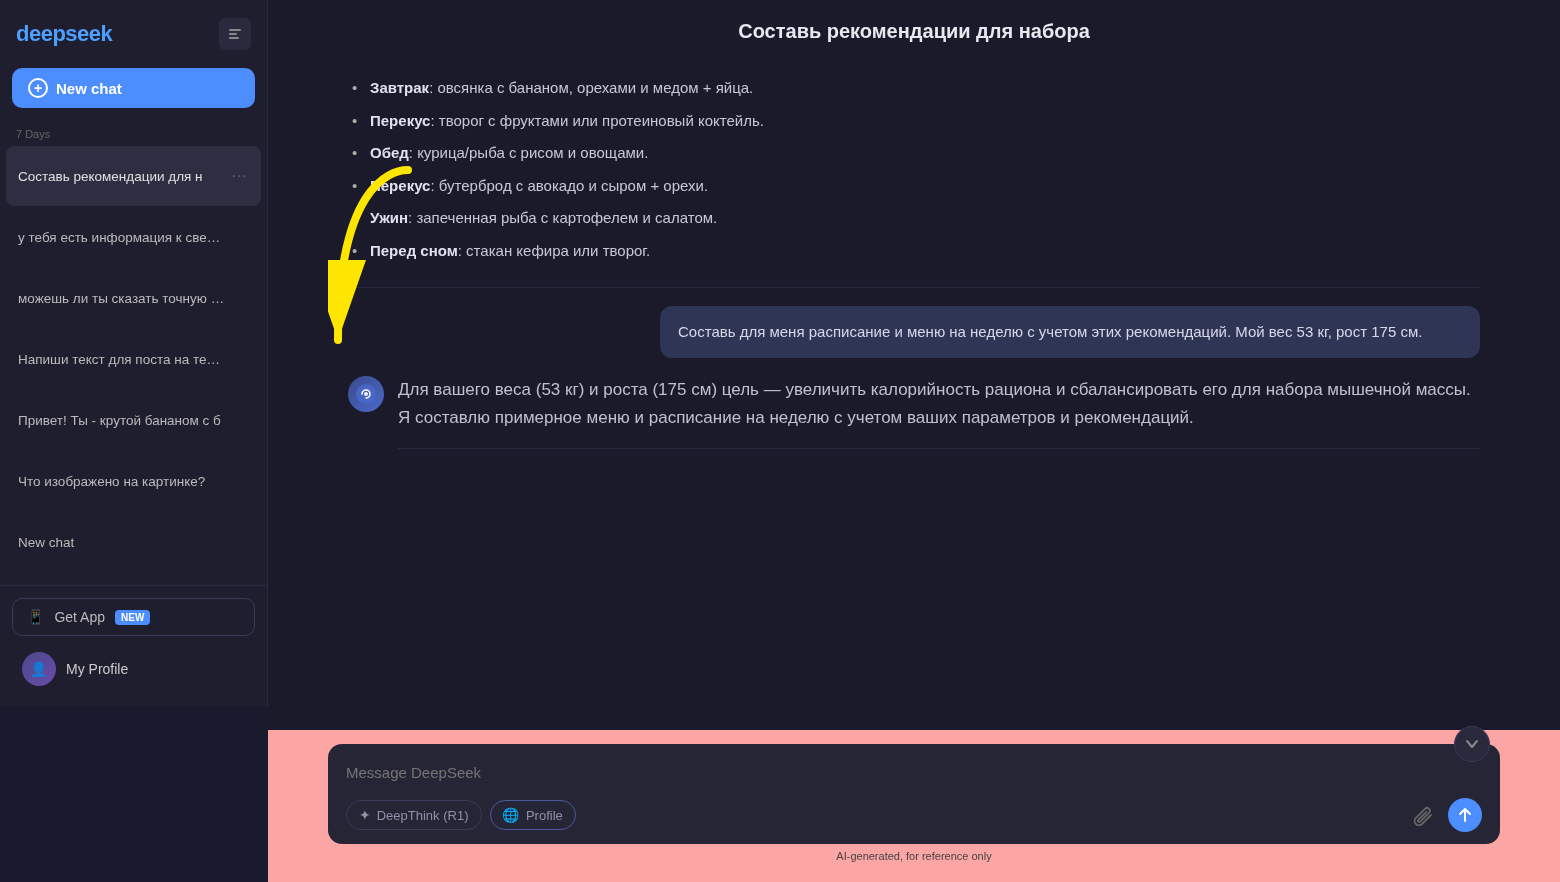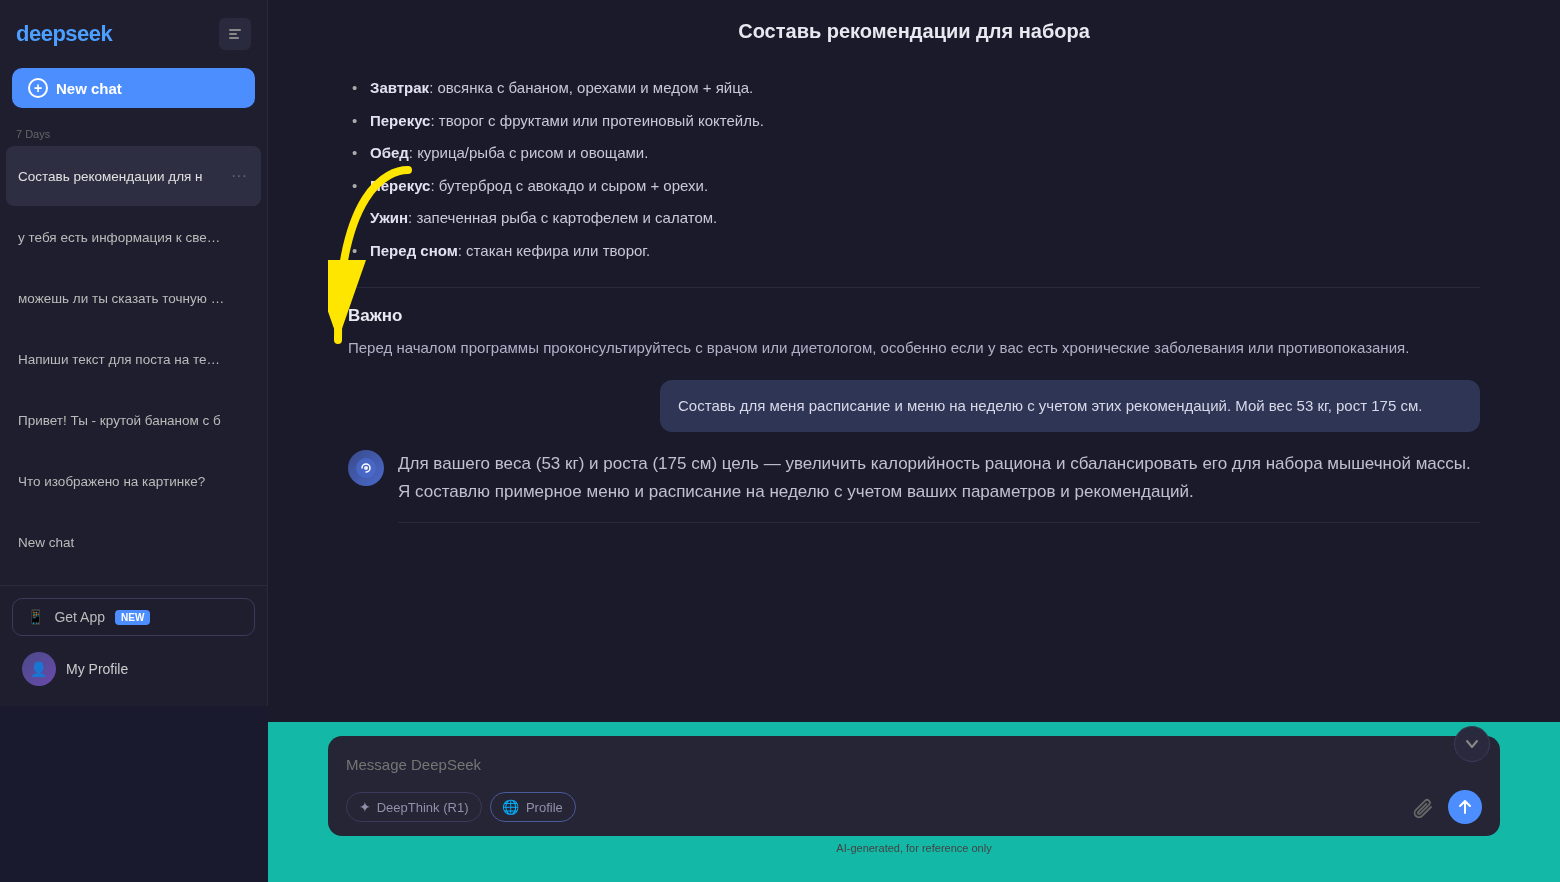--- a/index.html
+++ b/index.html
@@ -310,22 +310,22 @@
       border-radius: 50%;
       cursor: pointer;
       display: flex;
       align-items: center;
       justify-content: center;
       color: #888;
     }
 
     
     .input-area {
-      padding: 14px 60px 28px 60px;
-      background: #14b8a6;
+      padding: 14px 60px 20px 60px;
+      background: #fca5a5;
     }
 
     .input-box {
       background: #252535;
       border-radius: 14px;
       padding: 14px 18px 12px 18px;
       display: flex;
       flex-direction: column;
       gap: 12px;
     }
@@ -535,24 +535,20 @@
       <li><strong>Завтрак</strong>: овсянка с бананом, орехами и медом + яйца.</li>
       <li><strong>Перекус</strong>: творог с фруктами или протеиновый коктейль.</li>
       <li><strong>Обед</strong>: курица/рыба с рисом и овощами.</li>
       <li><strong>Перекус</strong>: бутерброд с авокадо и сыром + орехи.</li>
       <li><strong>Ужин</strong>: запеченная рыба с картофелем и салатом.</li>
       <li><strong>Перед сном</strong>: стакан кефира или творог.</li>
     </ul>
 
     <div class="divider"></div>
 
-    <div class="important-section">
-      <div class="important-title">Важно</div>
-      <div class="important-text">Перед началом программы проконсультируйтесь с врачом или диетологом, особенно если у вас есть хронические заболевания или противопоказания.</div>
-    </div>
 
     <div class="user-message">Составь для меня расписание и меню на неделю с учетом этих рекомендаций. Мой вес 53 кг, рост 175 см.</div>
 
     <div class="ai-message">
       <div class="ai-avatar">
         <svg width="22" height="22" viewBox="0 0 22 22" fill="none" xmlns="http://www.w3.org/2000/svg">
           <circle cx="11" cy="11" r="10" fill="#4a6acc" opacity="0.8"></circle>
           <path d="M7 11 C7 8.5, 9 7, 11 7 C13 7, 15 8.5, 15 11 C15 13.5, 13 15, 11 15" stroke="white" stroke-width="1.5" fill="none" stroke-linecap="round"></path>
           <circle cx="11" cy="11" r="2" fill="white" opacity="0.9"></circle>
         </svg>

